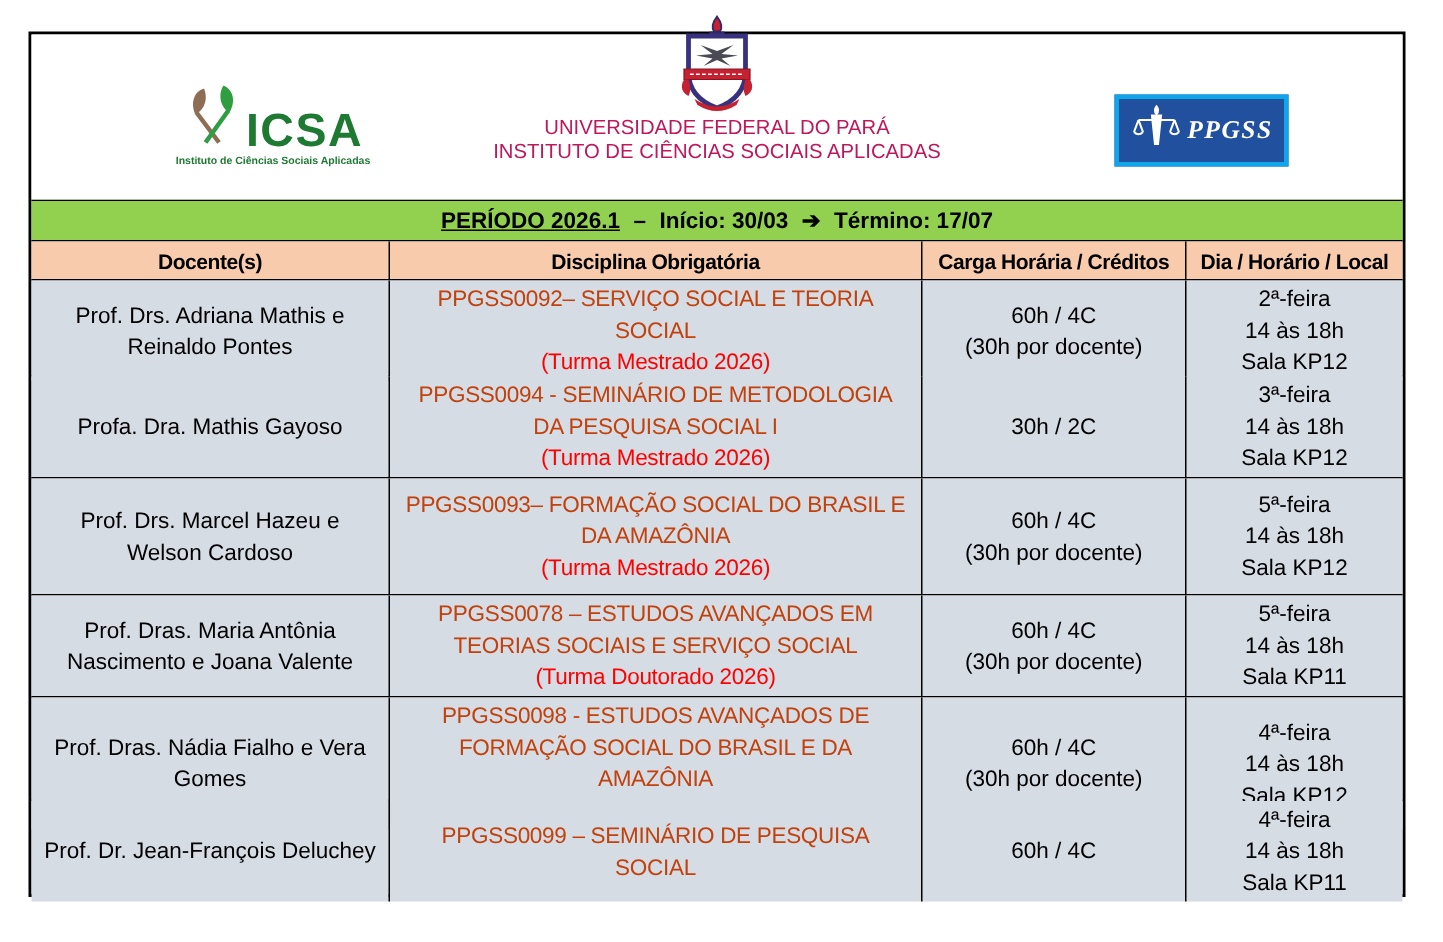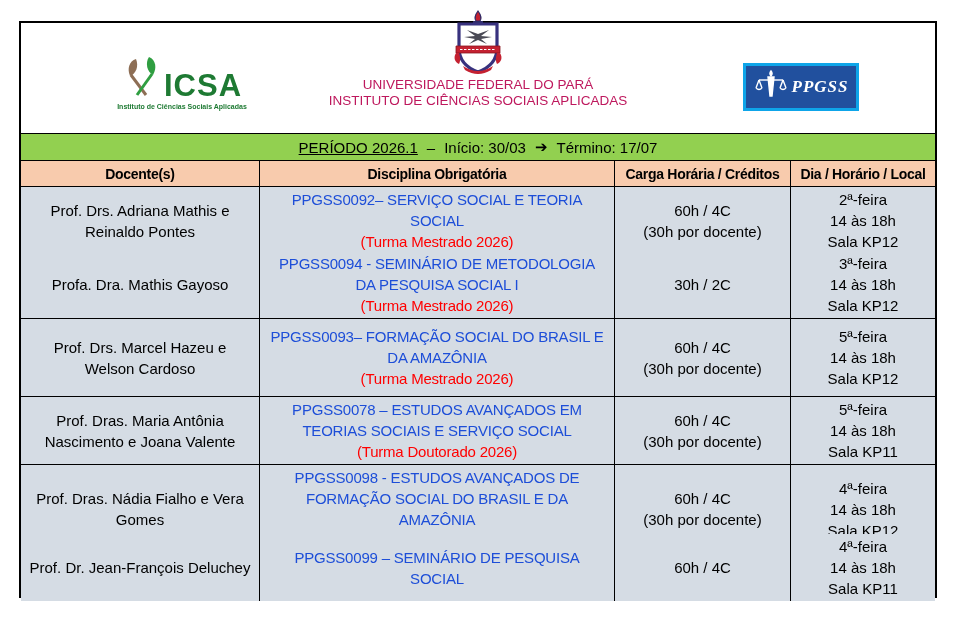--- a/index.html
+++ b/index.html
@@ -28,38 +28,38 @@
     position:absolute; left:722px; top:40px; width:116px; height:48px;
     background:#21509e; border:3px solid #0ea5e9; display:flex;
     align-items:center; justify-content:center; gap:4px;
   }
   .ppgss-text { color:#fff; font-family:"Liberation Serif", serif; font-style:italic; font-weight:bold; font-size:17px; letter-spacing:1px; }
 
   
   .banner {
     height:27px; background:#92d050; border-top:1px solid #000;
     display:flex; align-items:center; justify-content:center; gap:9px;
-    font-size:15px; font-weight:normal;
+    font-size:15px; font-weight:bold;
   }
   .banner .u { text-decoration:underline; }
   .banner .arrow { font-size:15px; }
 
   
   .grid-row { display:grid; grid-template-columns:238px 355px 176px 1fr; border-top:1px solid #000; }
   .grid-row > div { border-left:1px solid #000; display:flex; flex-direction:column; align-items:center; justify-content:center; text-align:center; padding:2px 8px; }
   .grid-row > div:first-child { border-left:none; }
 
   .thead { height:26px; }
   .thead > div { background:#f8cbad; font-weight:bold; font-size:14px; letter-spacing:-0.3px; padding:0 2px; }
 
   .trow > div { background:#d5dce4; font-size:15px; line-height:21px; }
   .r1 { height:64px; } .r2 { height:68px; } .r3 { height:78px; }
   .r4 { height:68px; } .r5 { height:69px; } .r6 { height:62px; }
 
-  .disc { color:#1d4ed8; letter-spacing:-0.2px; }
+  .disc { color:#c2410c; letter-spacing:-0.2px; }
   .turma { color:#ff0000; letter-spacing:-0.2px; }
   .cell-line { display:block; }
 </style>
 </head>
 <body>
 
 <div class="frame">
 
   <div class="logos-row">
 

